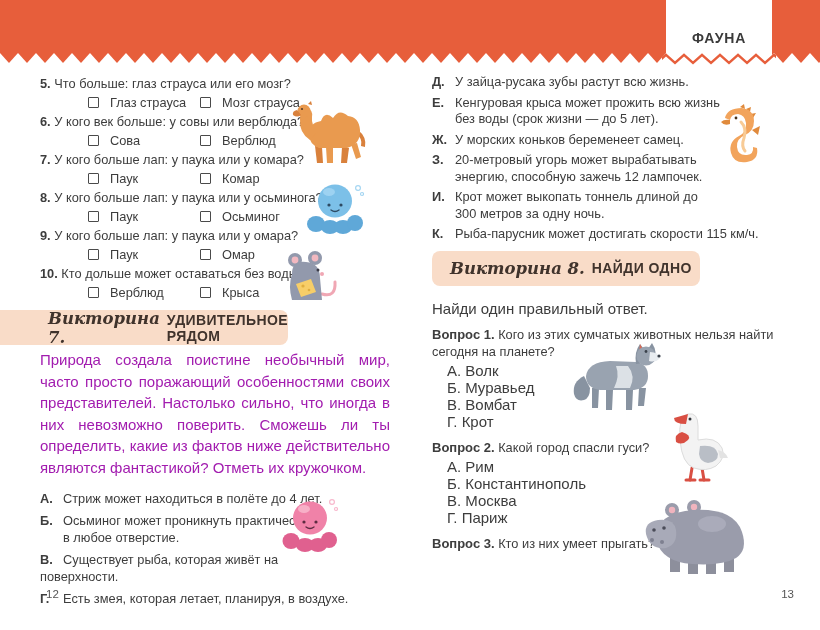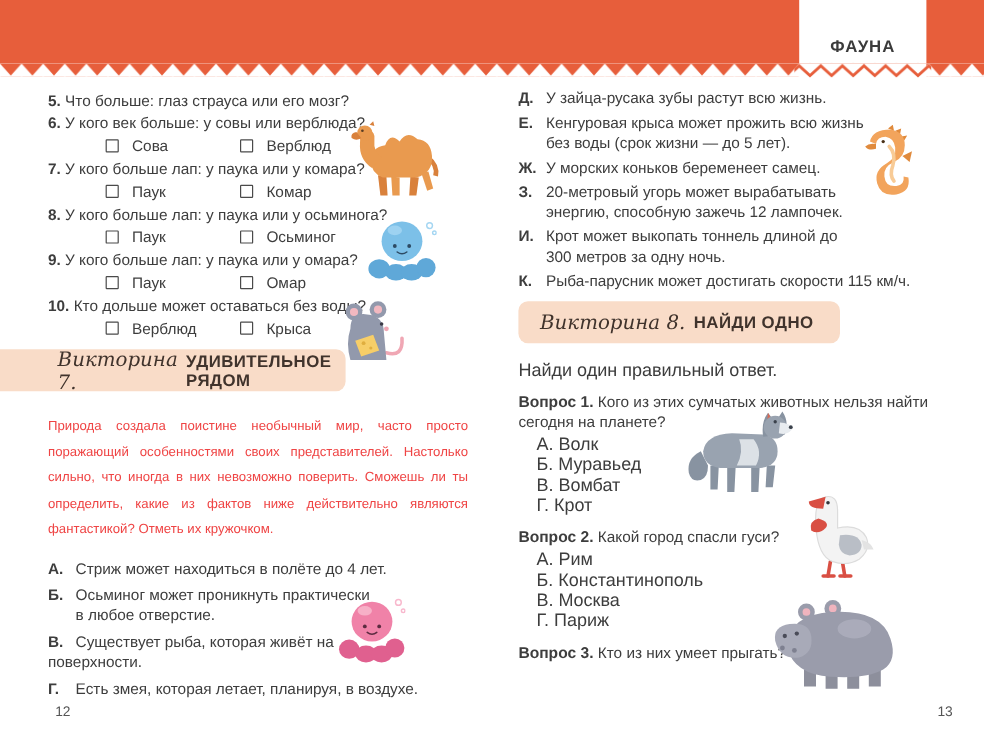--- a/index.html
+++ b/index.html
@@ -44,31 +44,31 @@
   
   .band {
     height:35px; background:#f9dcc8;
     display:flex; align-items:center;
   }
   .band-7 { margin-left:-40px; width:288px; border-radius:0 8px 8px 0;
             padding-left:48px; margin-top:8px; }
   .band-8 { width:268px; border-radius:8px; padding-left:18px; margin-top:8px; }
   .band .script {
     font-family:"DejaVu Serif", serif;
-    font-style:italic; font-weight:normal;
+    font-style:italic; font-weight:bold;
     font-size:16.5px; color:#40332c; margin-right:7px;
   }
   .band .caps {
     font-weight:bold; font-size:14px; letter-spacing:0.4px; color:#40332c;
   }
 
   .intro {
-    margin-top:19px; width:350px;
-    font-size:11px; line-height:21.5px;
-    text-align:justify; color:#ef4444;
+    margin-top:4px; width:350px;
+    font-size:15px; line-height:21.5px;
+    text-align:justify; color:#a21caf;
   }
   .intro-short { margin-top:14px; font-size:15px; color:#3c3c3c; }
 
   
   .facts { margin-top:12px; }
   .fact {
     font-size:12.8px; line-height:17px;
     padding-left:23px; text-indent:-23px;
     margin-bottom:5px; color:#3d3d3d;
   }
@@ -124,20 +124,26 @@
 </div>
 
 <div class="page page-left">
 
   <div class="questions">
 
     <div class="q-row">
       <span class="q-num">5.</span>
       <span>Что больше: глаз страуса или его мозг?</span>
     </div>
+    <div class="q-answers">
+      <span class="checkbox"></span>
+      <span>Глаз страуса</span>
+      <span class="checkbox"></span>
+      <span>Мозг страуса</span>
+    </div>
 
     <div class="q-row">
       <span class="q-num">6.</span>
       <span>У кого век больше: у совы или верблюда?</span>
     </div>
     <div class="q-answers">
       <span class="checkbox"></span>
       <span>Сова</span>
       <span class="checkbox"></span>
       <span>Верблюд</span>

